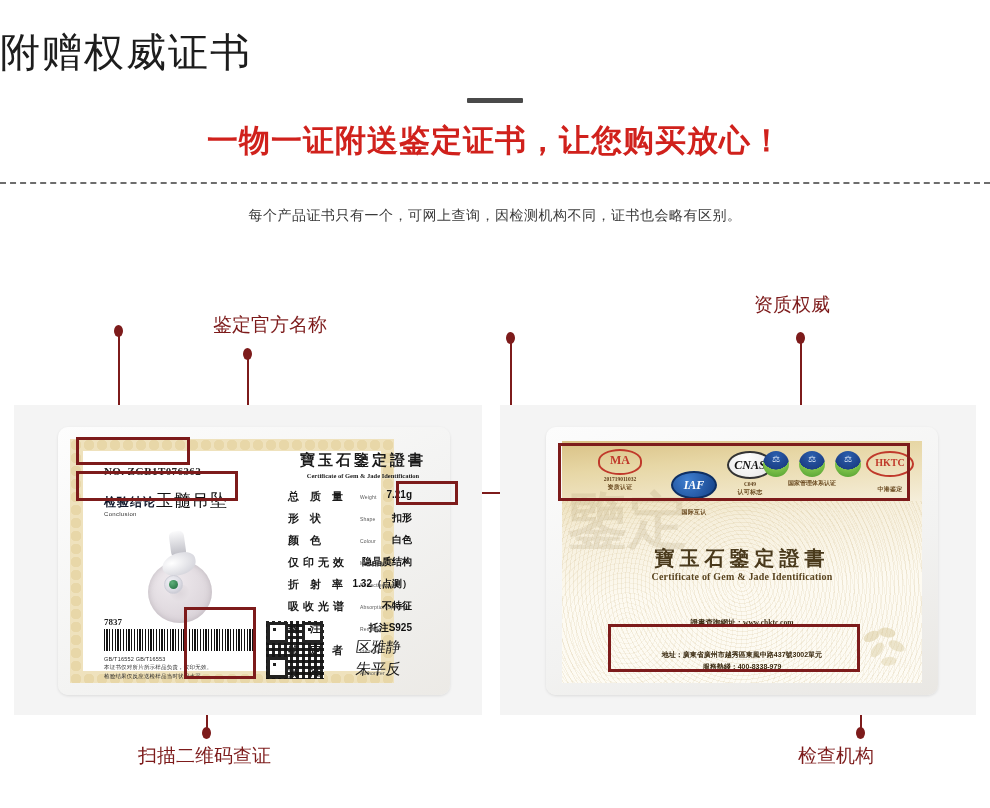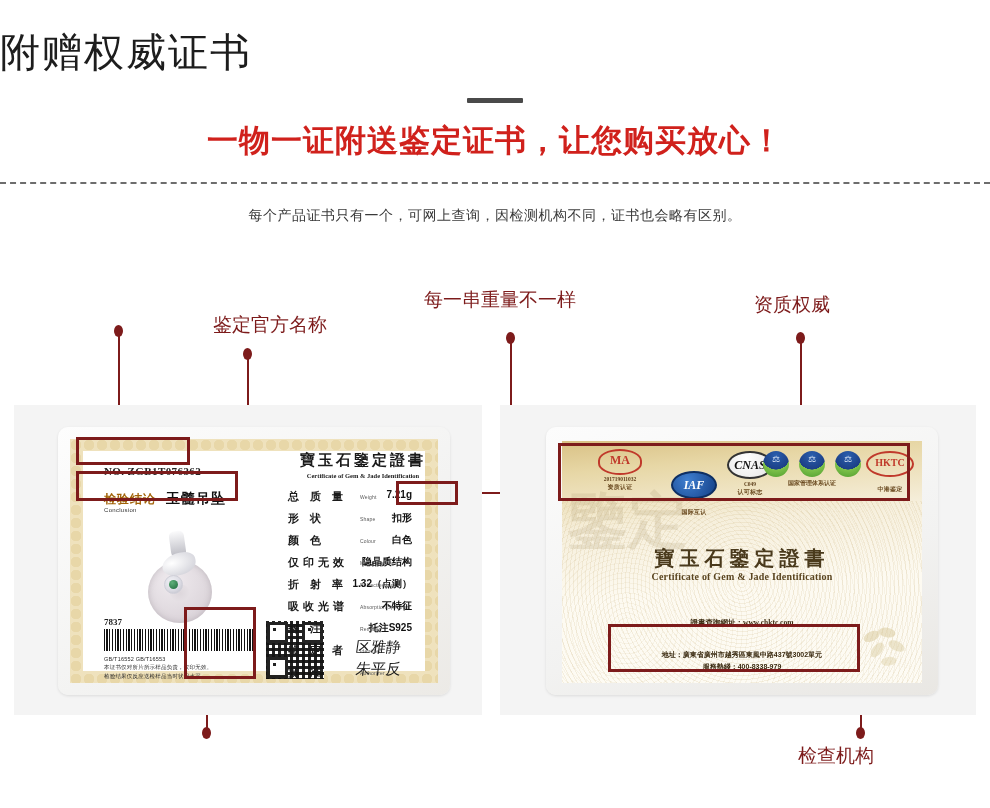--- a/index.html
+++ b/index.html
@@ -57,21 +57,21 @@
   .photo-r{left:500px;width:476px;}
 
   
   .tray{
     position:absolute;background:#ffffff;
     box-shadow:0 1px 3px rgba(0,0,0,.10);
   }
   .tray-l{left:44px;top:22px;width:392px;height:268px;border-radius:10px;
     background:linear-gradient(150deg,#fdfdfd 0%,#f3f3f2 55%,#eceae6 100%);}
   .cert-l{
-    position:absolute;left:12px;top:12px;width:368px;height:244px;
+    position:absolute;left:12px;top:12px;width:324px;height:244px;
     background:#ffffff;
   }
   
   .scallop{
     position:absolute;left:0;top:0;right:0;bottom:0;
     background:
       radial-gradient(circle at 6px 6px, #e8d7a8 5px, transparent 5.5px) 0 0/13px 13px,
       linear-gradient(#efe2bd,#efe2bd);
     -webkit-mask:linear-gradient(#000,#000) ;
   }
@@ -79,22 +79,22 @@
     position:absolute;left:13px;top:12px;right:13px;bottom:12px;
     background:#ffffff;
   }
   .noarea{
     position:absolute;left:34px;top:26px;font-size:11px;font-weight:bold;
     color:#222;letter-spacing:.4px;font-family:"Liberation Serif",serif;
   }
   .concl{
     position:absolute;left:34px;top:50px;
   }
-  .concl .cn{font-size:12px;font-weight:bold;color:#a16207;letter-spacing:1px;}
-  .concl .val{font-size:14px;font-weight:bold;color:#111;margin-left:10px;letter-spacing:1px;}
+  .concl .cn{font-size:12px;font-weight:bold;color:#0f172a;letter-spacing:1px;}
+  .concl .val{font-size:17px;font-weight:normal;color:#111;letter-spacing:1px;}
   .concl .en{font-size:6px;color:#333;display:block;margin-top:-1px;letter-spacing:.3px;}
 
   .pendant{position:absolute;left:70px;top:92px;width:84px;height:96px;}
   .pend-disc{
     position:absolute;left:8px;top:30px;width:64px;height:62px;border-radius:50%;
     background:radial-gradient(circle at 38% 32%, #efeaee 0%, #e3dde2 45%, #d4ccd2 100%);
     box-shadow:inset 0 0 6px rgba(130,120,130,.35);
   }
   .pend-hole{
     position:absolute;left:30px;top:53px;width:20px;height:18px;border-radius:50%;
@@ -242,23 +242,23 @@
 
   <div class="hdr">
     <div class="hdr-title">附赠权威证书</div>
     <div class="hdr-rule"></div>
     <div class="hdr-sub">一物一证附送鉴定证书，让您购买放心！</div>
   </div>
   <div class="dashline"></div>
   <div class="hdr-note">每个产品证书只有一个，可网上查询，因检测机构不同，证书也会略有区别。</div>
 
   <div class="callout" style="left:213px;top:312px;">鉴定官方名称</div>
-  <div class="callout" style="left:424px;top:287px;">每一串重量不一样</div>
   <div class="callout" style="left:754px;top:292px;">资质权威</div>
 
+  <div class="callout" style="left:138px;top:743px;">扫描二维码查证</div>
   <div class="callout" style="left:798px;top:743px;">检查机构</div>
 
   <div class="dot" style="left:114px;top:325px;"></div>
   <div class="conn v" style="left:118px;top:331px;height:118px;"></div>
 
   <div class="dot" style="left:243px;top:348px;"></div>
   <div class="conn v" style="left:247px;top:354px;height:119px;"></div>
   <div class="conn h" style="left:176px;top:472px;width:73px;"></div>
 
   <div class="dot" style="left:506px;top:332px;"></div>

